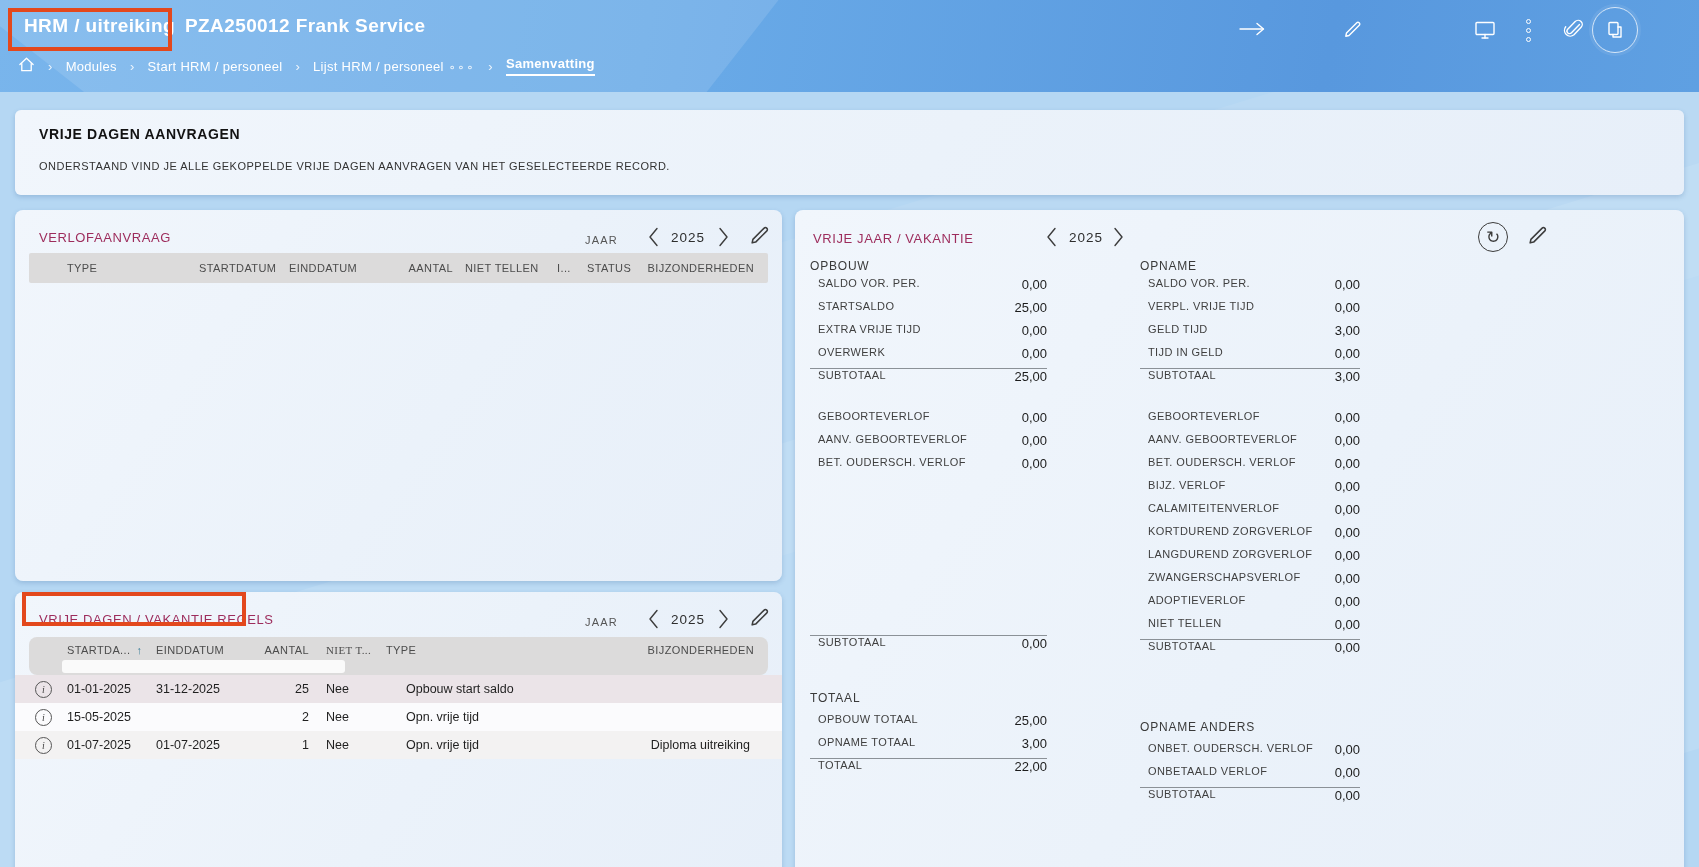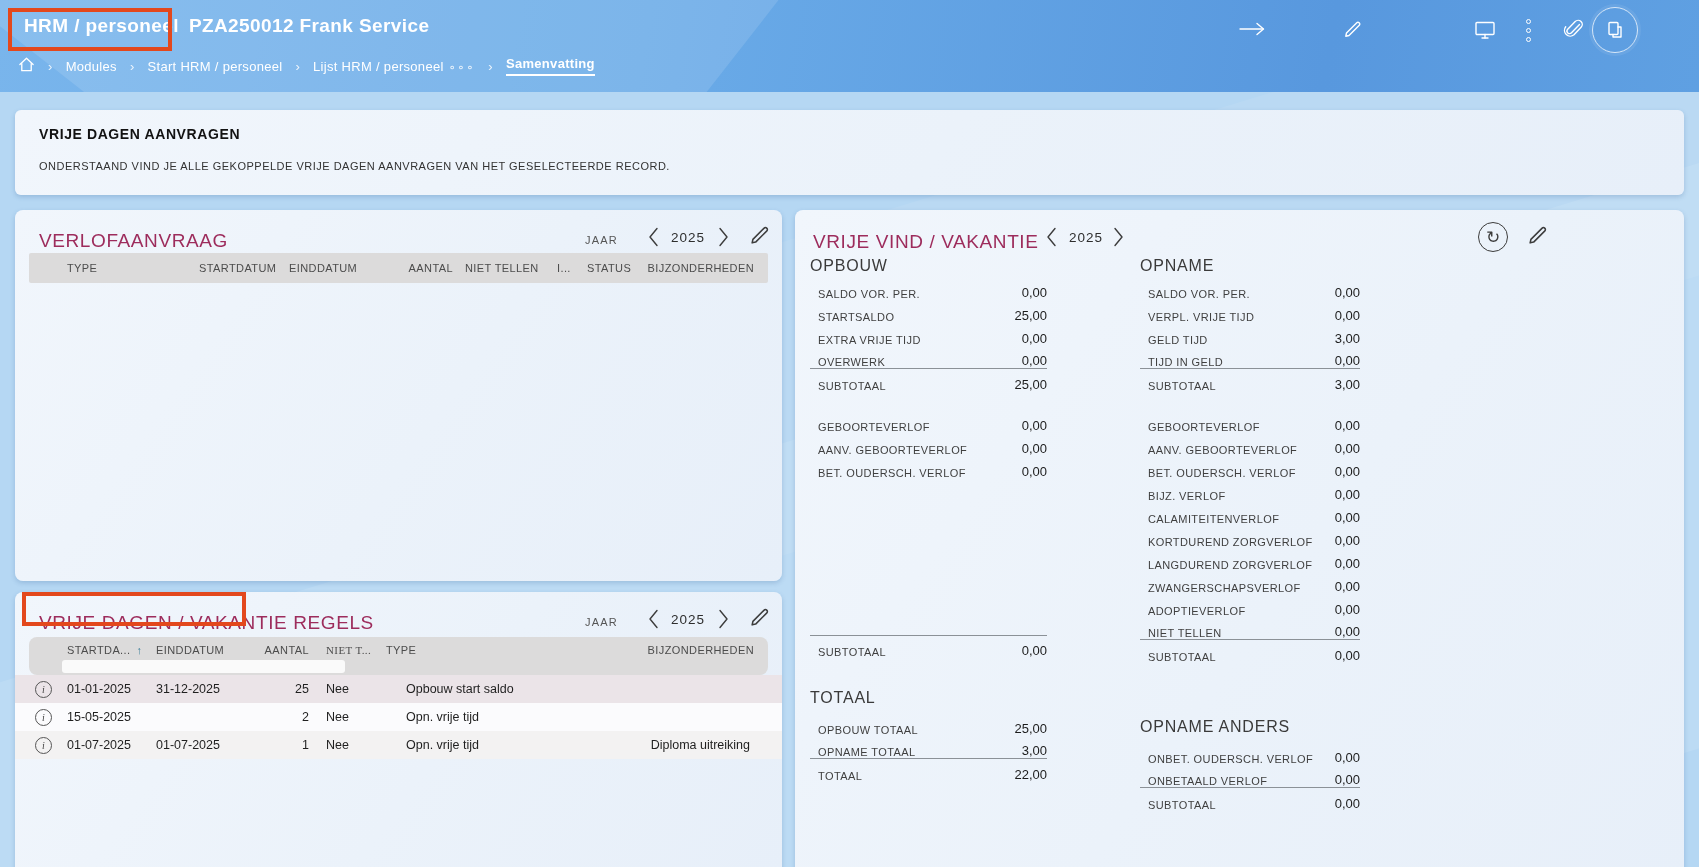--- a/index.html
+++ b/index.html
@@ -48,21 +48,21 @@
 
   
   .panel{position:absolute;z-index:2;border-radius:8px;
     background:linear-gradient(125deg,#F1F6FC 0%,#EBF2FA 55%,#E7EFF9 100%);
     box-shadow:0 2px 5px rgba(25,70,130,.20);}
   .intro{left:15px;top:110px;width:1669px;height:85px;border-radius:6px;}
   .intro-title{position:absolute;left:24px;top:16px;font-size:14px;font-weight:700;letter-spacing:.6px;color:#121212;}
   .intro-desc{position:absolute;left:24px;top:50px;font-size:11px;letter-spacing:.5px;color:#323232;}
 
   
-  .panel-title{position:absolute;left:24px;top:20px;font-size:19px;letter-spacing:.6px;color:var(--title-accent);}
+  .panel-title{position:absolute;left:24px;top:20px;font-size:13px;letter-spacing:.6px;color:var(--title-accent);}
   .jaar-label{position:absolute;font-size:11px;letter-spacing:1.2px;color:#555;}
   .chev{position:absolute;width:12px;height:22px;cursor:pointer;}
   .chev svg{display:block;}
   .year-val{position:absolute;width:46px;text-align:center;font-size:13.5px;letter-spacing:1px;color:#2e2e2e;cursor:pointer;}
   .p-icon{position:absolute;cursor:pointer;}
   .p-icon svg{display:block;}
   .refresh-circle{width:30px;height:30px;border:1.4px solid #3c3c3c;border-radius:50%;display:flex;align-items:center;justify-content:center;font-size:17px;color:#3c3c3c;}
 
   
   .p-verlof{left:15px;top:210px;width:767px;height:371px;}
@@ -96,22 +96,22 @@
   .c-aantal{left:214px;width:80px;text-align:right;}
   .c-niet{left:311px;}.c-type{left:391px;}
   .c-bijz{right:32px;text-align:right;}
 
   
   .p-vakantie{left:795px;top:210px;width:889px;height:680px;}
   .p-vakantie .panel-title{left:18px;top:21px;}
   .vcol{position:absolute;top:44px;}
   .vcol.col-opbouw{left:15px;width:237px;}
   .vcol.col-opname{left:345px;width:220px;}
-  .col-heading{height:23px;display:flex;align-items:center;font-size:16px;letter-spacing:.8px;color:#3a3a3a;}
-  .vrow{height:23px;display:flex;justify-content:space-between;align-items:flex-end;padding-left:8px;}
+  .col-heading{height:23px;display:flex;align-items:center;font-size:12px;letter-spacing:.8px;color:#3a3a3a;}
+  .vrow{height:23px;display:flex;justify-content:space-between;align-items:flex-start;padding-left:8px;}
   .vlabel{font-size:11px;letter-spacing:.4px;color:#3f3f3f;white-space:nowrap;}
   .vvalue{font-size:13px;color:#1c1c1c;}
   .line-after{border-bottom:1px solid #8B9197;}
   .line-top{border-top:1px solid #8B9197;}
   .mt18{margin-top:18px;}
   .mt156{margin-top:156px;}
   .mt28{margin-top:28px;}
   .mt4{margin-top:4px;}
   .mt52{margin-top:52px;}
 
@@ -124,21 +124,21 @@
 </style>
 </head>
 <body>
 
 <div class="sheen s1"></div>
 <div class="sheen s2"></div>
 
 <div class="topbar">
   <div class="tb-sheen"></div>
   <div class="title-row">
-    <span class="app-title">HRM / personeel</span>
+    <span class="app-title">HRM / uitreiking</span>
     <span class="record-title">PZA250012 Frank Service</span>
   </div>
   <div class="breadcrumb">
     <span>
       <svg class="stroke" width="17" height="17" viewBox="0 0 18 18">
           <path d="M2 9 L9 2.3 L16 9"></path>
           <path d="M4 8 V15.5 H14 V8"></path>
         </svg>
     </span>
     <span class="crumb-sep">›</span>
@@ -277,21 +277,21 @@
       <span class="cell c-eind">01-07-2025</span>
       <span class="cell c-aantal">1</span>
       <span class="cell c-niet">Nee</span>
       <span class="cell c-type">Opn. vrije tijd</span>
       <span class="cell c-bijz">Diploma uitreiking</span>
     </div>
     </div>
 </div>
 
 <div class="panel p-vakantie">
-  <div class="panel-title">VRIJE VIND / VAKANTIE</div>
+  <div class="panel-title">VRIJE JAAR / VAKANTIE</div>
   <span class="chev" style="left:251px;top:17px;">
     <svg class="stroke" width="11" height="20" viewBox="0 0 11 20" style="color:#3c3c3c">
         <path d="M9 1.5 L2 10 L9 18.5"></path>
       </svg>
   </span>
   <span class="year-val" style="left:268px;top:20px;">2025</span>
   <span class="chev" style="left:318px;top:17px;">
     <svg class="stroke" width="11" height="20" viewBox="0 0 11 20" style="color:#3c3c3c">
         <path d="M2 1.5 L9 10 L2 18.5"></path>
       </svg>

